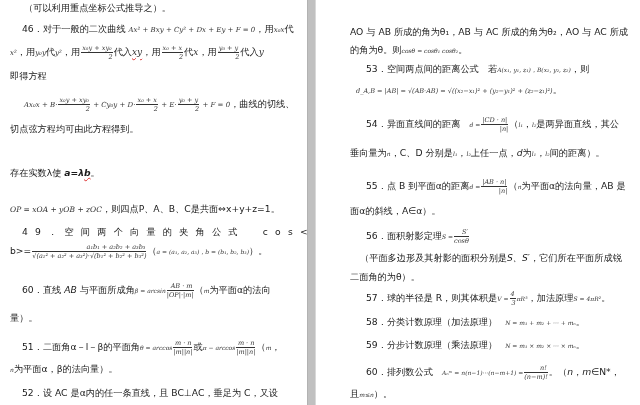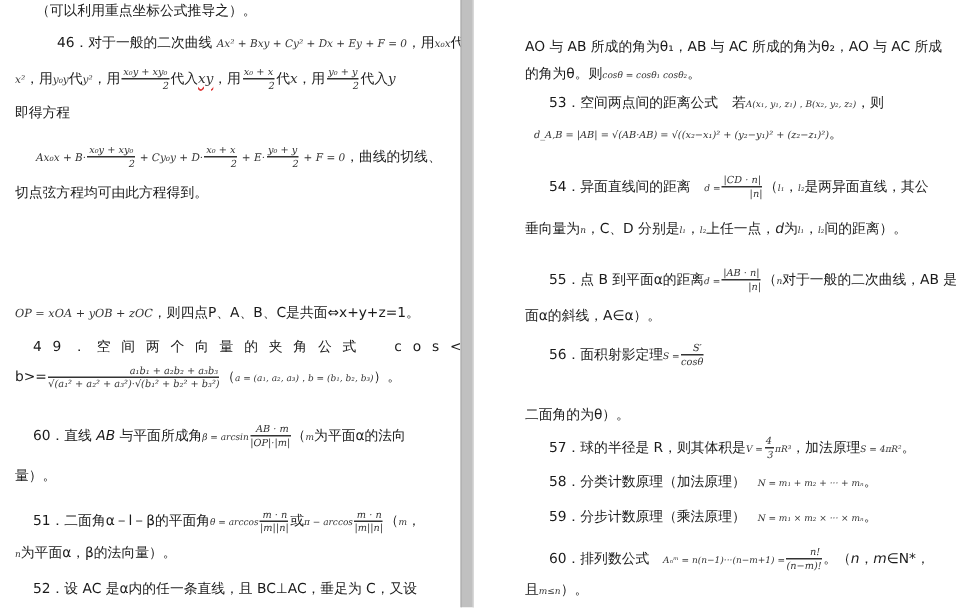--- a/index.html
+++ b/index.html
@@ -20,36 +20,39 @@
 </style>
 </head>
 <body>
 
 <div class="page page-left">
 
   <div class="line" style="left:24px; top:2px;">
     <span>（可以利用重点坐标公式推导之）。</span>
   </div>
 
-  <div class="line" style="left:38px; top:23px;">
+  <div class="line" style="left:22px; top:23px;">
     <span>46．对于一般的二次曲线 </span><span class="math">Ax² + Bxy + Cy² + Dx + Ey + F = 0</span><span>，用</span><span class="math">x₀x</span><span>代</span>
   </div>
   <div class="line" style="left:10px; top:44px;">
     <span class="math">x²</span><span>，用</span><span class="math">y₀y</span><span>代</span><span class="math">y²</span><span>，用</span><span class="frac math"><span class="num">x₀y + xy₀</span><span class="den">2</span></span><span>代入</span><span class="math ul-red" style="font-size:9px">xy</span><span>，用</span><span class="frac math"><span class="num">x₀ + x</span><span class="den">2</span></span><span>代</span><span class="math" style="font-size:9px">x</span><span>，用</span><span class="frac math"><span class="num">y₀ + y</span><span class="den">2</span></span><span>代入</span><span class="math" style="font-size:9px">y</span>
   </div>
   <div class="line" style="left:10px; top:70px;">
     <span>即得方程</span>
   </div>
   <div class="line" style="left:24px; top:96px;">
     <span class="math">Ax₀x + B·</span><span class="frac math"><span class="num">x₀y + xy₀</span><span class="den">2</span></span><span class="math"> + Cy₀y + D·</span><span class="frac math"><span class="num">x₀ + x</span><span class="den">2</span></span><span class="math"> + E·</span><span class="frac math"><span class="num">y₀ + y</span><span class="den">2</span></span><span class="math"> + F = 0</span><span>，曲线的切线、</span>
   </div>
   <div class="line" style="left:10px; top:123px;">
     <span>切点弦方程均可由此方程得到。</span>
   </div>
 
+  <div class="line" style="left:10px; top:167px;">
+    <span>存在实数λ使 </span><span class="bold" style="font-style:italic">a=λ</span><span class="bold ul-red" style="font-style:italic">b</span><span>。</span>
+  </div>
 
   <div class="line" style="left:10px; top:203px;">
     <span class="math" style="font-size:7.5px">OP = xOA + yOB + zOC</span><span>，则四点P、A、B、C是共面⇔x+y+z=1。</span>
   </div>
 
   <div class="line" style="left:22px; top:226px; word-spacing:8px; letter-spacing:7.2px;">
     <span>49．空间两个向量的夹角公式 cos&lt;a，</span>
   </div>
   <div class="line" style="left:10px; top:243px;">
     <span>b&gt;=</span><span class="frac mathsm"><span class="num">a₁b₁ + a₂b₂ + a₃b₃</span><span class="den">√(a₁² + a₂² + a₃²)·√(b₁² + b₂² + b₃²)</span></span><span>（</span><span class="mathsm">a = (a₁, a₂, a₃)，b = (b₁, b₂, b₃)</span><span>）。</span>
@@ -92,28 +95,31 @@
   </div>
 
   <div class="line" style="left:50px; top:94px;">
     <span>54．异面直线间的距离　</span><span class="mathsm">d =</span><span class="frac mathsm"><span class="num">|CD · n|</span><span class="den">|n|</span></span><span>（</span><span class="mathsm">l₁</span><span>，</span><span class="mathsm">l₂</span><span>是两异面直线，其公</span>
   </div>
   <div class="line" style="left:34px; top:125px;">
     <span>垂向量为</span><span class="mathsm">n</span><span>，C、D 分别是</span><span class="mathsm">l₁</span><span>，</span><span class="mathsm">l₂</span><span>上任一点，</span><span style="font-style:italic">d</span><span>为</span><span class="mathsm">l₁</span><span>，</span><span class="mathsm">l₂</span><span>间的距离）。</span>
   </div>
 
   <div class="line" style="left:50px; top:156px;">
-    <span>55．点 B 到平面α的距离</span><span class="mathsm">d =</span><span class="frac mathsm"><span class="num">|AB · n|</span><span class="den">|n|</span></span><span>（</span><span class="mathsm">n</span><span>对于一般的二次曲线，AB 是</span>
+    <span>55．点 B 到平面α的距离</span><span class="mathsm">d =</span><span class="frac mathsm"><span class="num">|AB · n|</span><span class="den">|n|</span></span><span>（</span><span class="mathsm">n</span><span>为平面α的法向量，AB 是</span>
   </div>
   <div class="line" style="left:34px; top:183px;">
     <span>面α的斜线，A∈α）。</span>
   </div>
 
   <div class="line" style="left:50px; top:206px;">
     <span>56．面积射影定理</span><span class="mathsm">S =</span><span class="frac mathsm"><span class="num">S′</span><span class="den">cosθ</span></span>
+  </div>
+  <div class="line" style="left:44px; top:230px;">
+    <span>（平面多边形及其射影的面积分别是</span><span style="font-style:italic">S、S′</span><span>，它们所在平面所成锐</span>
   </div>
   <div class="line" style="left:34px; top:249px;text-align:right;">
     <span>二面角的为θ）。</span>
   </div>
 
   <div class="line" style="left:50px; top:268px;">
     <span>57．球的半径是 R，则其体积是</span><span class="mathsm">V =</span><span class="frac mathsm"><span class="num">4</span><span class="den">3</span></span><span class="mathsm">πR³</span><span>，加法原理</span><span class="mathsm">S = 4πR²</span><span>。</span>
   </div>
 
   <div class="line" style="left:50px; top:294px;">

